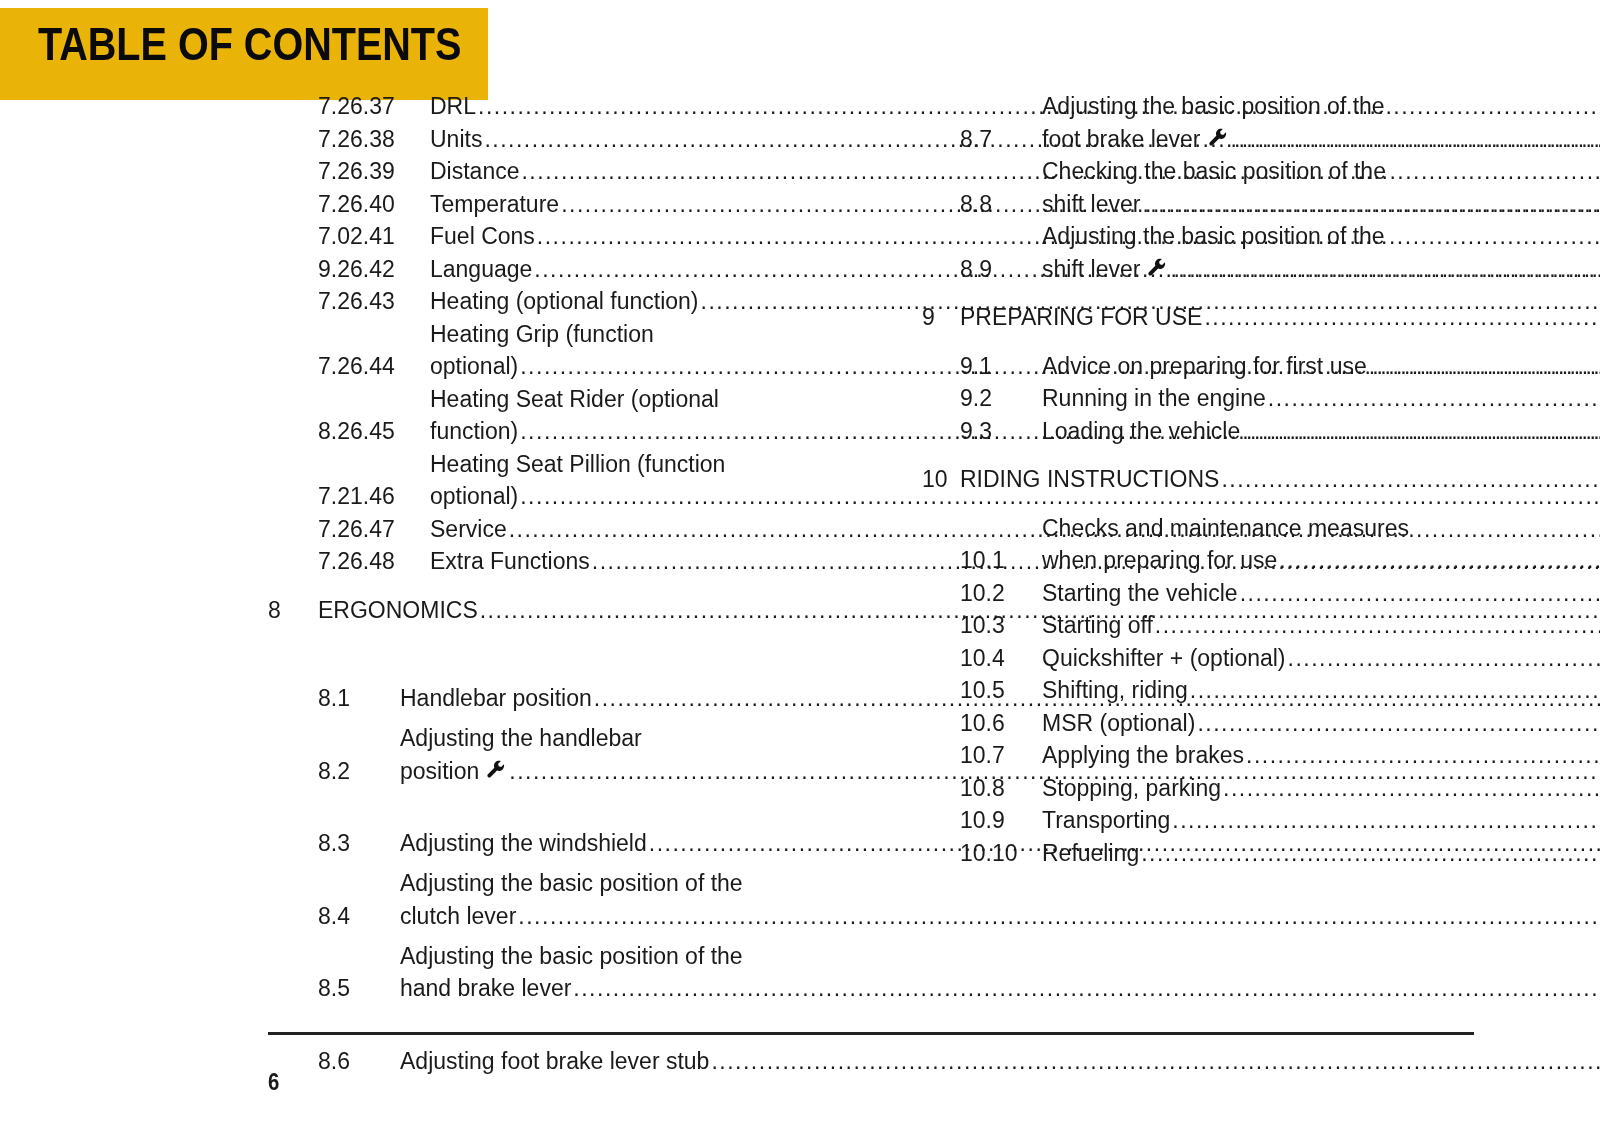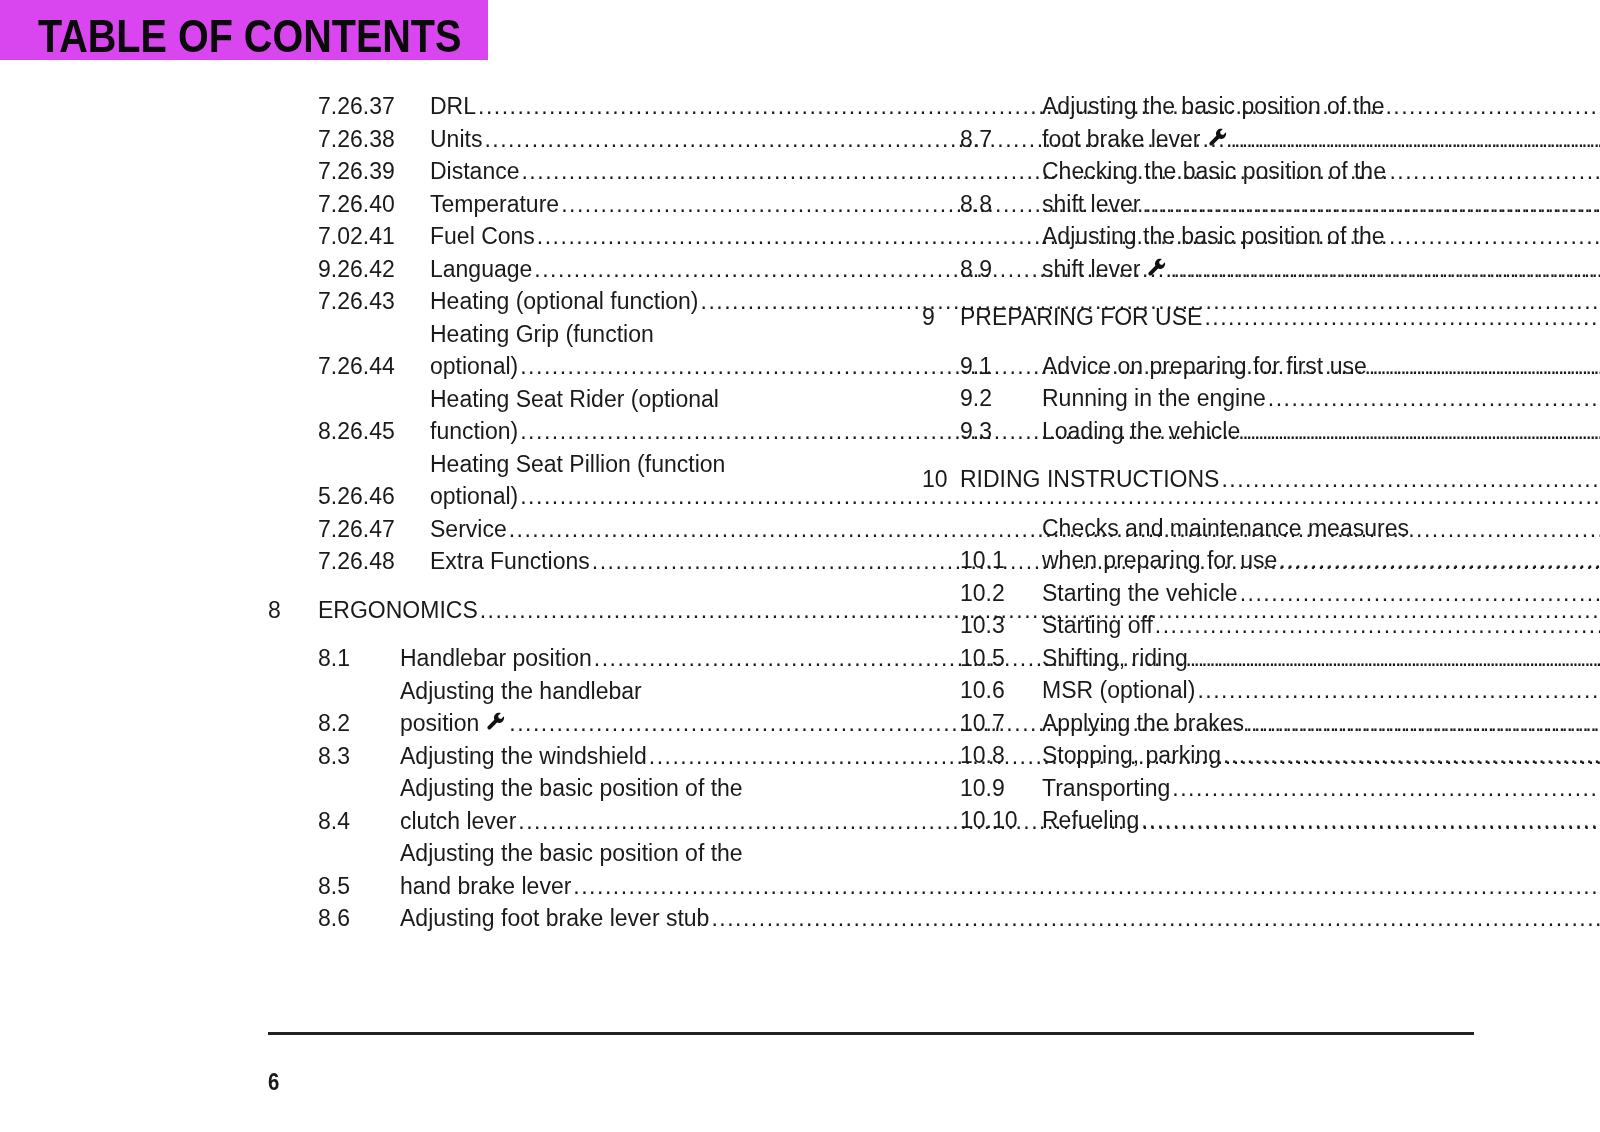--- a/index.html
+++ b/index.html
@@ -1,21 +1,21 @@
 <!DOCTYPE html>
 <html><head>
 <meta charset="utf-8">
 <style>
   html, body { margin:0; padding:0; }
   body {
     width:1600px; height:1132px; background:#ffffff; position:relative; overflow:hidden;
     font-family:"Liberation Sans", sans-serif; color:#1a1a1a;
   }
   .header-band {
-    position:absolute; left:0; top:0; width:488px; height:60px; background:#d946ef;
+    position:absolute; left:0; top:8px; width:488px; height:92px; background:#eab308;
   }
   .header-title {
     position:absolute; left:38px; top:10px; font-family:"Liberation Sans", sans-serif;
     font-weight:bold; font-size:46px; letter-spacing:0px; color:#0a0a0a;
     transform:scaleX(0.86); transform-origin:left center; white-space:nowrap; line-height:52px;
   }
   .col { position:absolute; font-size:23px; line-height:32.5px; }
   .col.left { left:268px; top:90px; width:584px; }
   .col.right { left:890px; top:90px; width:584px;margin-left:32px; }
   .row { position:relative; display:flex; align-items:flex-end; }
@@ -24,21 +24,21 @@
   .line { display:flex; align-items:baseline; white-space:nowrap; }
   .line .t { flex:none; }
   .line .dots {
     flex:1; overflow:hidden; white-space:nowrap; margin:0 6px 0 2px; color:#1a1a1a;
     letter-spacing:1.5px;
   }
   .line .dots::after { content:"..................................................................................................................................................."; }
   .wrench { display:inline-block; width:22px; height:20px; vertical-align:-2px; margin-left:6px; }
   .chapter { margin-top:16px; margin-bottom:16px; }
   .left .sub .num { width:112px; padding-left:50px; box-sizing:content-box; }
-  .left .sub2 .num { width:82px; padding-left:50px; box-sizing:content-box; }
+  .left .sub2 .num { width:82px; padding-left:50px; box-sizing:content-box;margin-top:40px; }
   .left .chapter .num { width:50px; }
   .right .sub .num { width:82px; padding-left:38px; box-sizing:content-box; }
   .right .chapter .num { width:38px; }
   .rule { position:absolute; left:268px; top:1032px; width:1206px; height:3px; background:#222; }
   .pagenum {
     position:absolute; left:268px; top:1068px; font-weight:bold; font-size:24px;
     transform:scaleX(0.85); transform-origin:left center;
   }
 </style>
 </head>
@@ -131,21 +131,21 @@
           <div class="line">
             <span class="t">Heating Seat Rider (optional</span>
           </div>
           <div class="line">
             <span class="t">function)</span>
             <span class="dots"></span>
           </div>
         </div>
       </div>
       <div class="row sub">
-        <span class="num">5.26.46</span>
+        <span class="num">7.21.46</span>
         <div class="entry">
           <div class="line">
             <span class="t">Heating Seat Pillion (function</span>
           </div>
           <div class="line">
             <span class="t">optional)</span>
             <span class="dots"></span>
           </div>
         </div>
       </div>
@@ -365,20 +365,29 @@
             <span class="t">Starting the vehicle</span>
             <span class="dots"></span>
           </div>
         </div>
       </div>
       <div class="row sub">
         <span class="num">10.3</span>
         <div class="entry">
           <div class="line">
             <span class="t">Starting off</span>
+            <span class="dots"></span>
+          </div>
+        </div>
+      </div>
+      <div class="row sub">
+        <span class="num">10.4</span>
+        <div class="entry">
+          <div class="line">
+            <span class="t">Quickshifter + (optional)</span>
             <span class="dots"></span>
           </div>
         </div>
       </div>
       <div class="row sub">
         <span class="num">10.5</span>
         <div class="entry">
           <div class="line">
             <span class="t">Shifting, riding</span>
             <span class="dots"></span>

